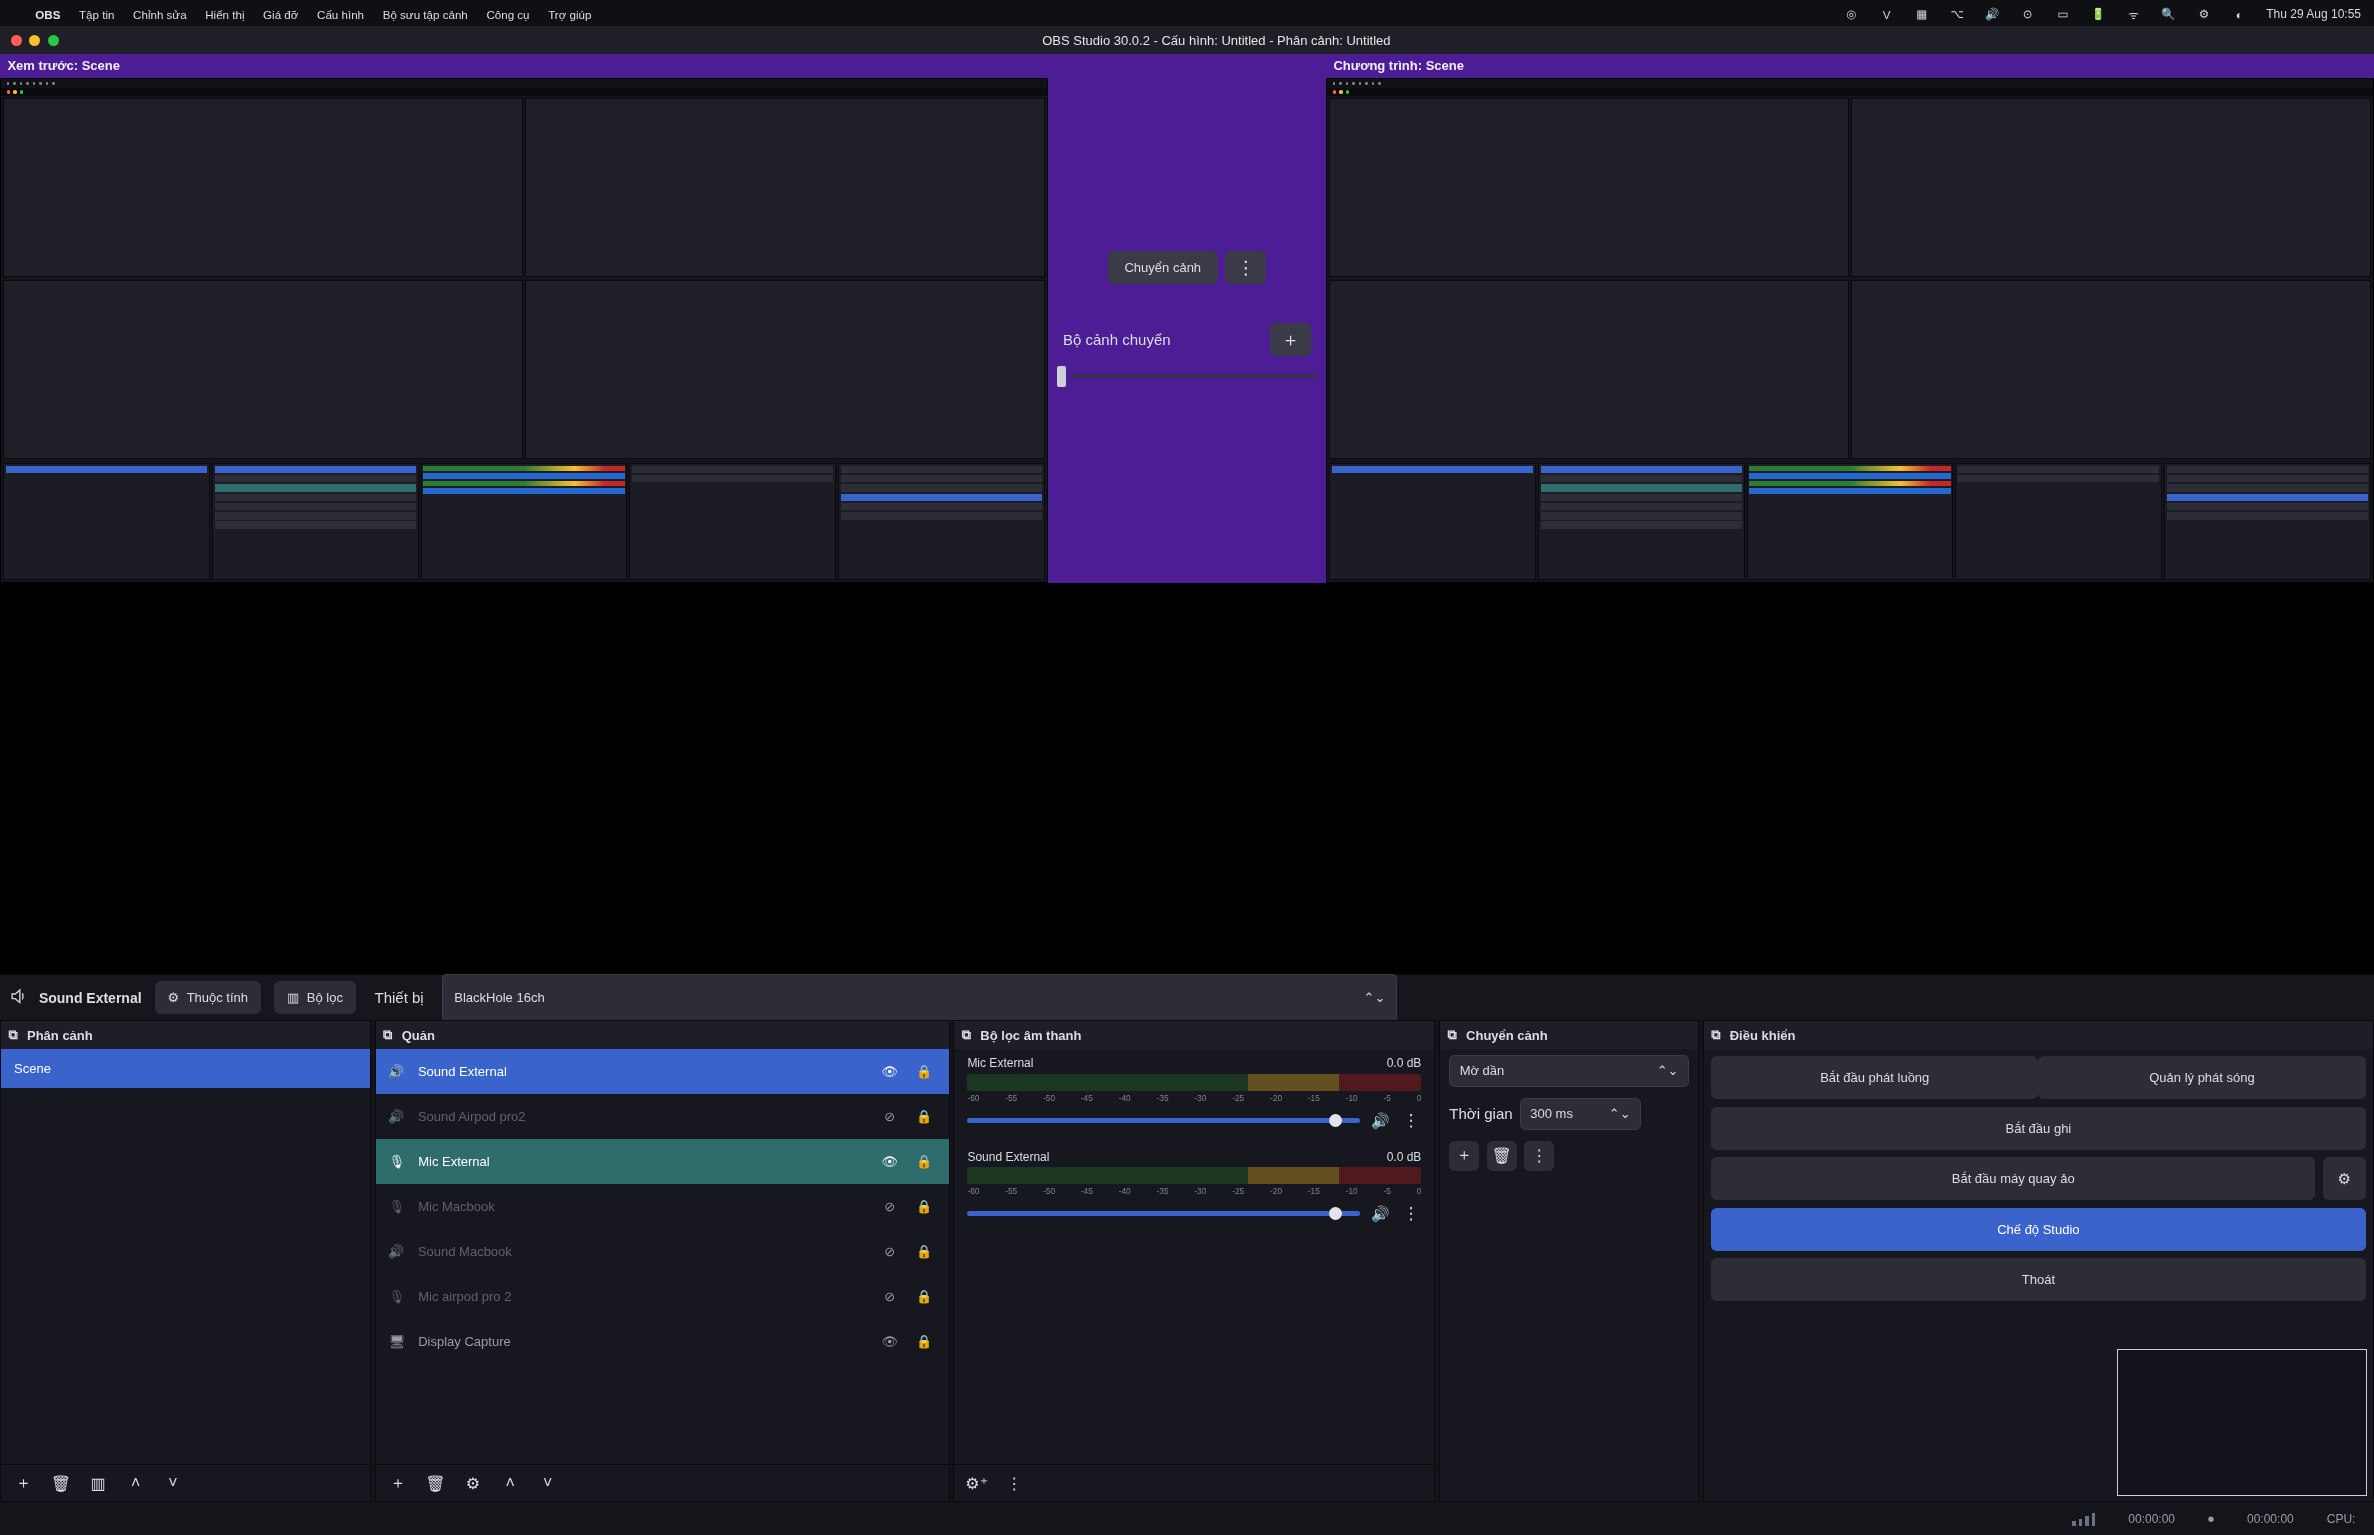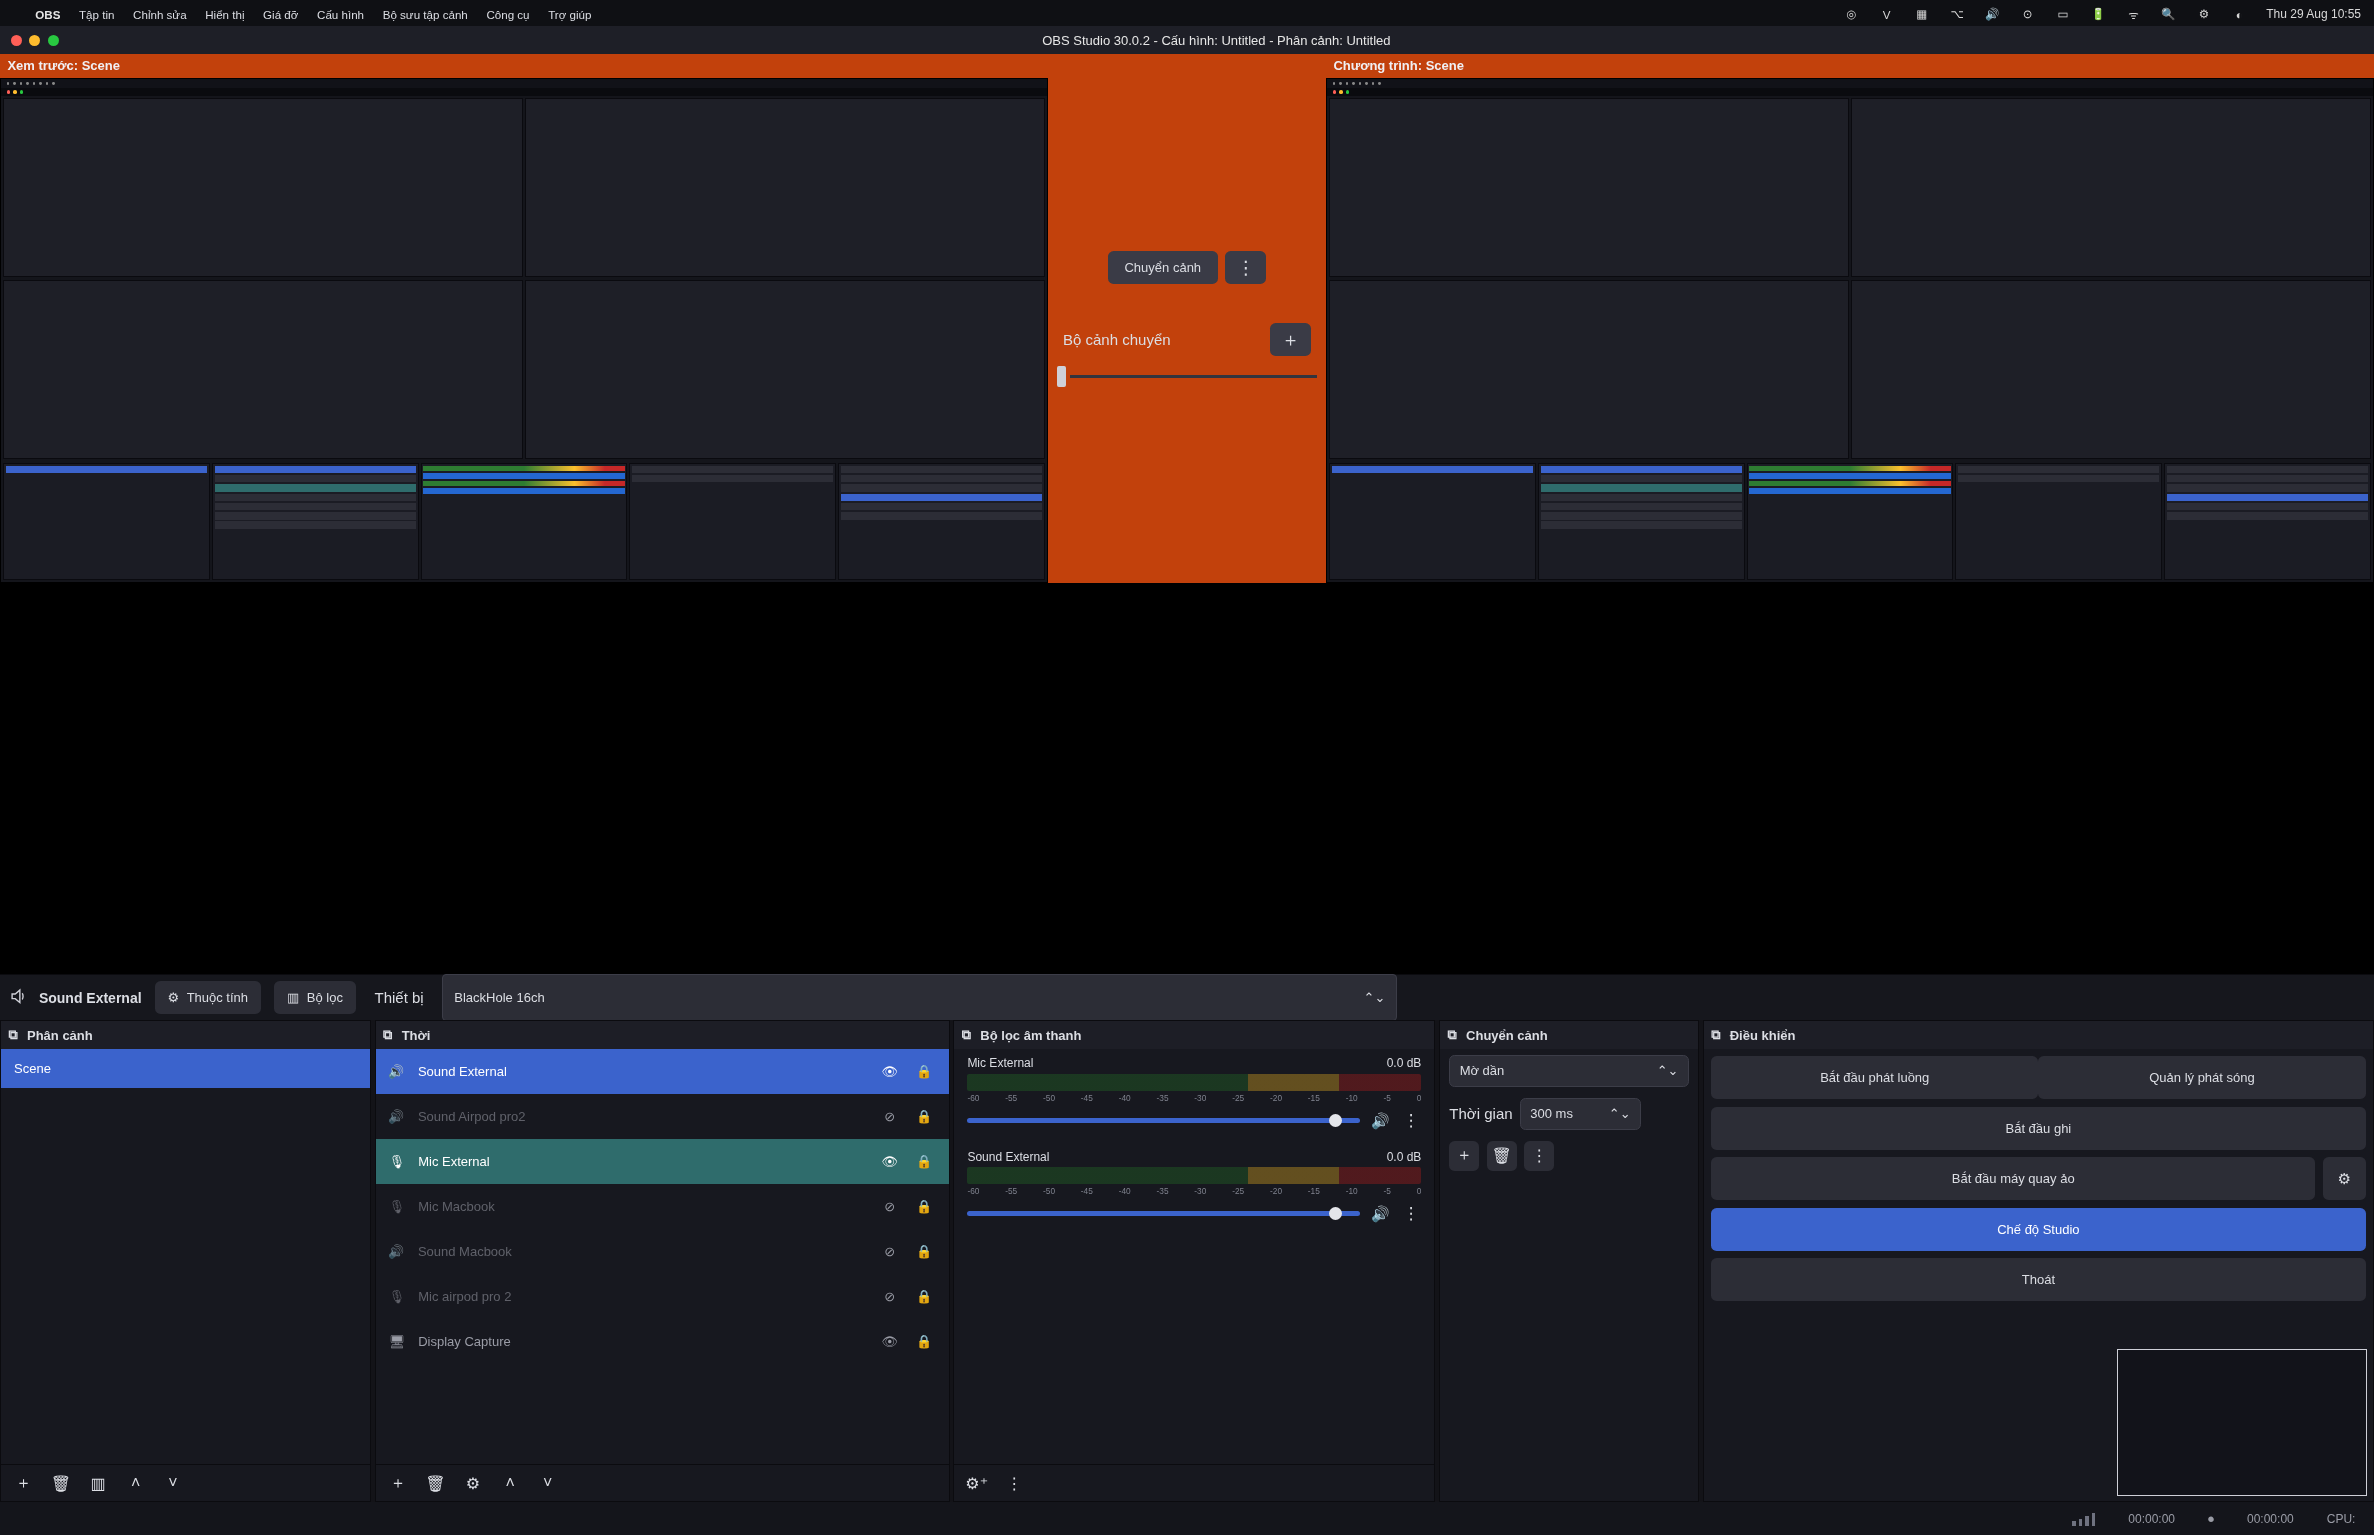--- a/index.html
+++ b/index.html
@@ -36,21 +36,21 @@
   background:#1e1f27; display:flex; align-items:center; color:#e6e6e6;
 }
 .win-title .dots{ display:flex; gap:7.4px; padding-left:11px; }
 .win-title .dot{ width:11px; height:11px; border-radius:50%; }
 .win-title .red{background:#ff5f57;} .win-title .yel{background:#febc2e;} .win-title .grn{background:#28c840;}
 .win-title .title{ flex:1; text-align:center; font-size:13px; color:#e6e6e6;}
 
 
 .studio{
   position:absolute; left:0; right:0; top:54px; height:529px;
-  display:flex; background:#c2410c;
+  display:flex; background:#4c1d95;
 }
 .pane{
   flex:1; display:flex; flex-direction:column;
 }
 .pane .label{ height:24px; padding:3.7px 7.4px; font-weight:600; font-size:13px; color:#f0f0f4;}
 .pane .view{ flex:1; background:#0a0b0f; border:0.9px solid #000;
              display:flex; flex-direction:column; font-size:5.6px; color:#8f93a4;
              overflow:hidden; }
 
 .mini-menubar{ height:9.3px; background:#111218; display:flex; align-items:center; gap:3.7px; padding:0 5.6px;}
@@ -399,21 +399,21 @@
       <span class="iconbtn">🗑</span>
       <span class="iconbtn">▥</span>
       <span class="iconbtn">˄</span>
       <span class="iconbtn">˅</span>
     </div>
   </div>
 
   <div class="dock sources">
     <div class="head">
       <span>⧉</span>
-      <span>Thời</span>
+      <span>Quản</span>
     </div>
     <div class="body" id="src-body">
         <div class="src-item blue">
           <span class="">🔊</span>
           <span class="name ">Sound External</span>
           <span class="eye">👁</span>
           <span class="lock">🔒</span>
         </div>
         <div class="src-item ">
           <span class="muted">🔊</span>

